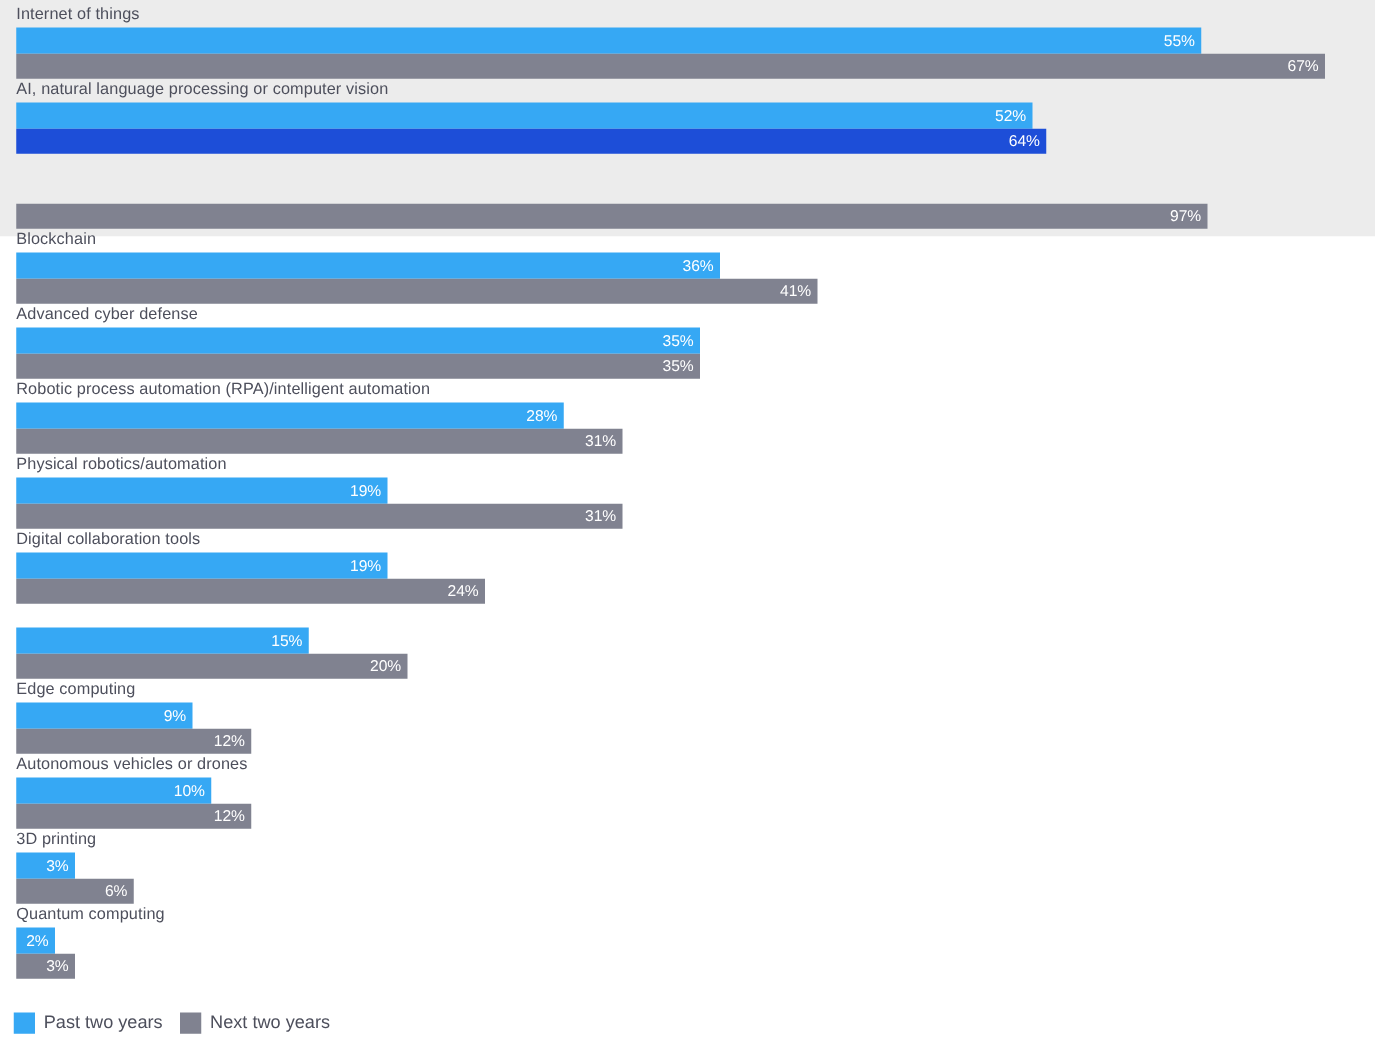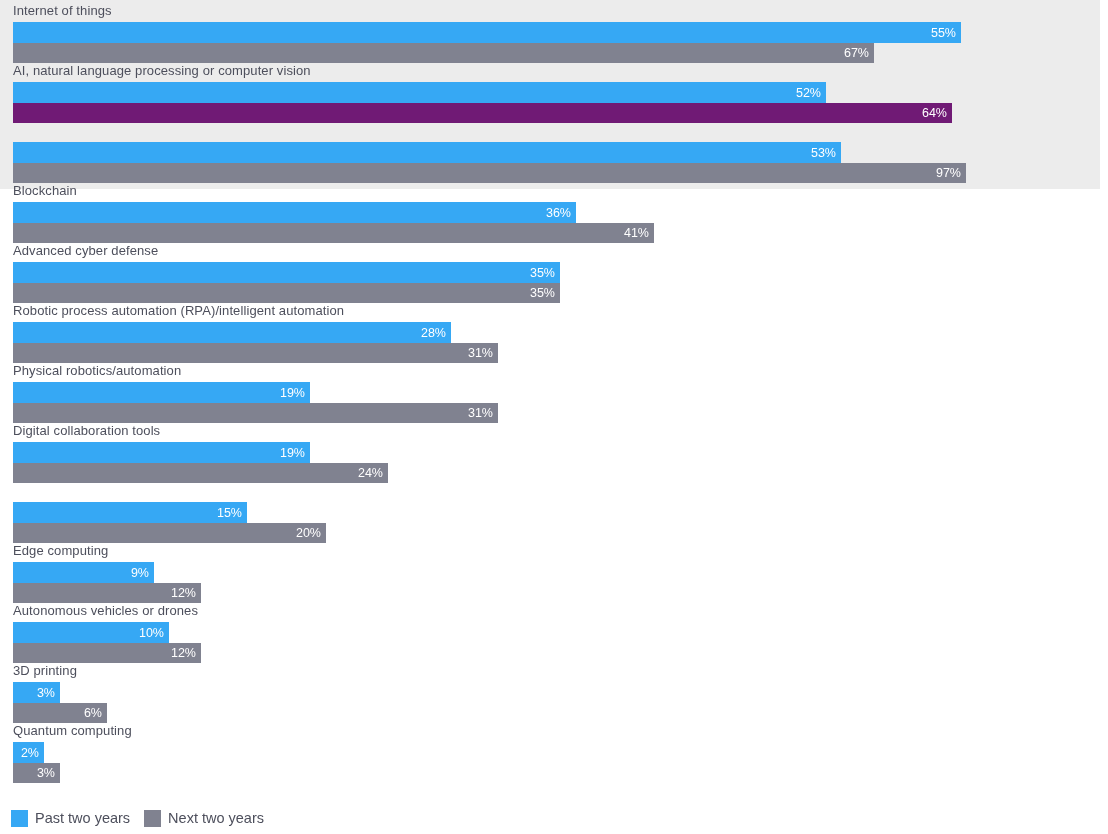--- a/index.html
+++ b/index.html
@@ -112,37 +112,34 @@
 <div id="chart-root">
 
   <div class="highlight-band"></div>
 
   <div class="rows-layer" id="rows-layer">
       <div class="cat-row" style="top: 1px;">
         <div class="cat-label">Internet of things</div>
         <div class="bar bar-past" style="width: 948px; background: rgb(54, 168, 244); padding-left: 28px;">
           <span class="bar-value">55%</span>
         </div>
-        <div class="bar bar-next" style="width: 861px; background: rgb(128, 130, 144);">
+        <div class="bar bar-next" style="width: 1047px; background: rgb(128, 130, 144);">
           <span class="bar-value">67%</span>
         </div>
       </div>
       <div class="cat-row" style="top: 61px;">
         <div class="cat-label">AI, natural language processing or computer vision</div>
         <div class="bar bar-past" style="width: 813px; background: rgb(54, 168, 244);">
           <span class="bar-value">52%</span>
         </div>
-        <div class="bar bar-next" style="width: 939px; background: #701a75;">
+        <div class="bar bar-next" style="width: 824px; background: #1d4ed8;">
           <span class="bar-value">64%</span>
         </div>
       </div>
       <div class="cat-row" style="top: 121px;">
-        <div class="bar bar-past" style="width: 828px; background: rgb(54, 168, 244);">
-          <span class="bar-value">53%</span>
-        </div>
         <div class="bar bar-next" style="width: 953px; background: rgb(128, 130, 144);">
           <span class="bar-value">97%</span>
         </div>
       </div>
       <div class="cat-row" style="top: 181px;">
         <div class="cat-label">Blockchain</div>
         <div class="bar bar-past" style="width: 563px; background: rgb(54, 168, 244);">
           <span class="bar-value">36%</span>
         </div>
         <div class="bar bar-next" style="width: 641px; background: rgb(128, 130, 144);">

